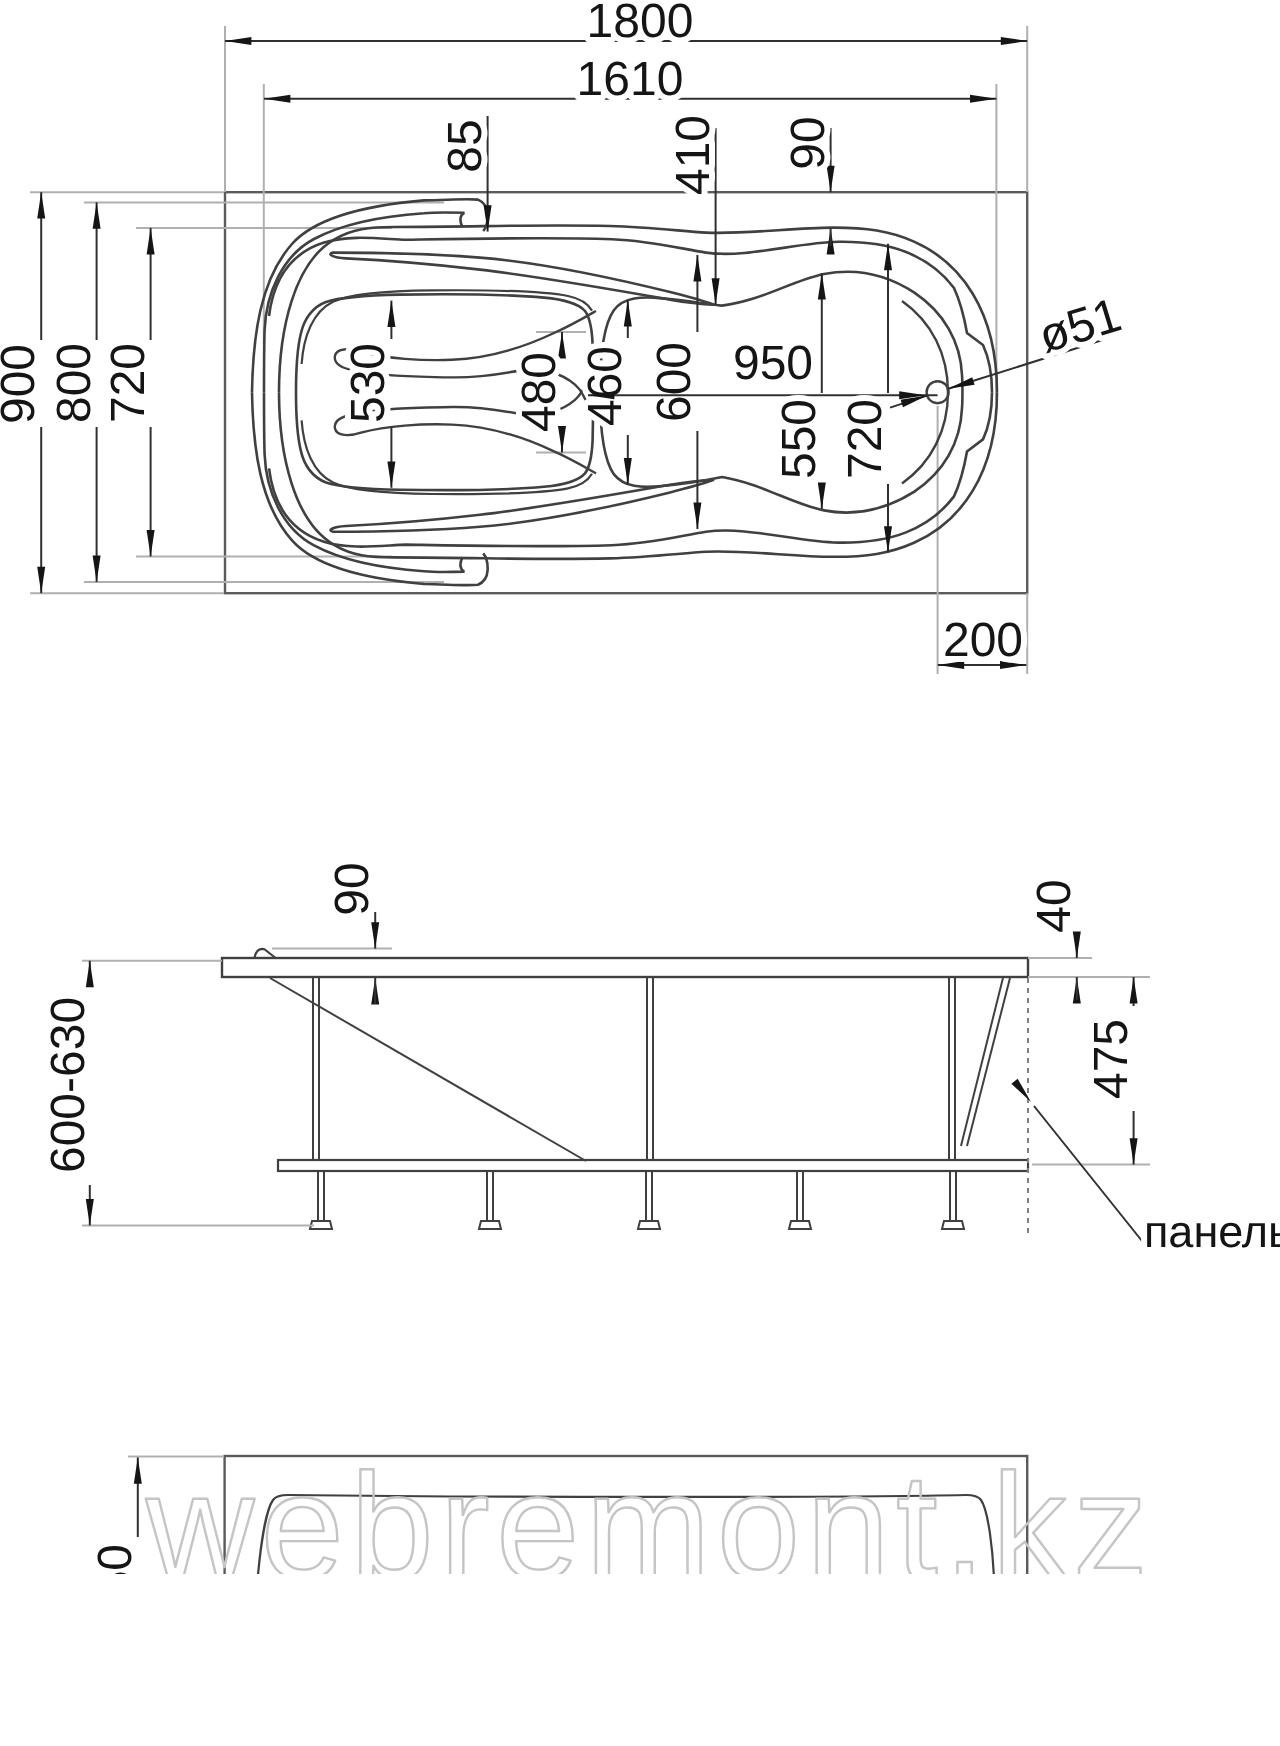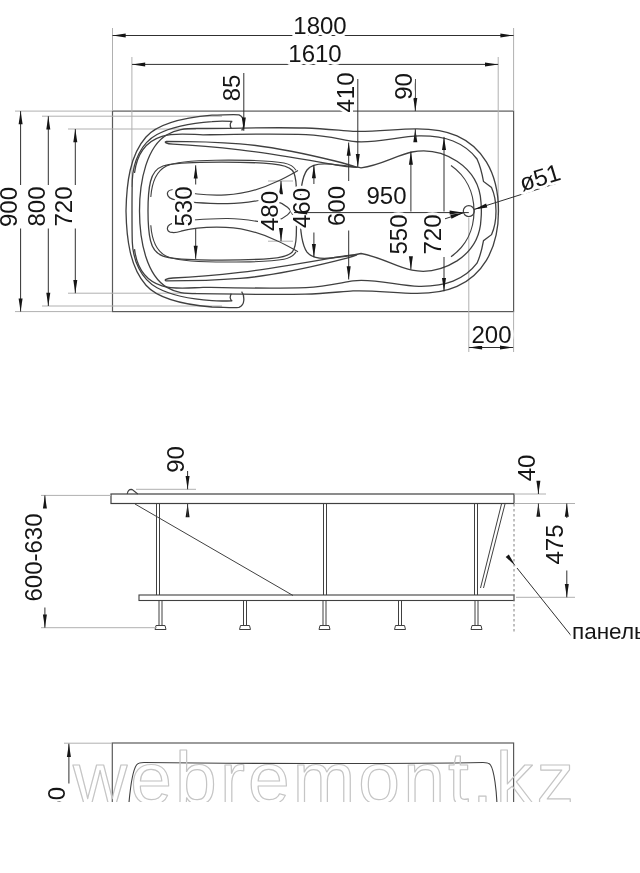--- a/index.html
+++ b/index.html
@@ -1,18 +1,18 @@
 <!DOCTYPE html>
 <html><head>
 <meta charset="utf-8">
 <style>
 html,body { margin:0; padding:0; background:#ffffff; }
 svg text { font-family: "Liberation Sans", sans-serif; paint-order: stroke; stroke: #ffffff; stroke-width: 6px; stroke-linejoin: round; }
 svg path, svg use { }
-#page { width:640px; height:787px;margin-top:15px; }
+#page { width:640px; height:787px; }
 </style>
 </head>
 <body>
 <div id="page">
 <svg width="640" height="873" viewBox="0 0 640 873">
 <rect x="0" y="0" width="640" height="873" fill="#ffffff"></rect>
 <g fill="#151515" font-size="24">
 <defs>
 <path id="ar" d="M0,0 L-13.2,-2.0 L-13.2,2.0 Z"></path>
 </defs>

